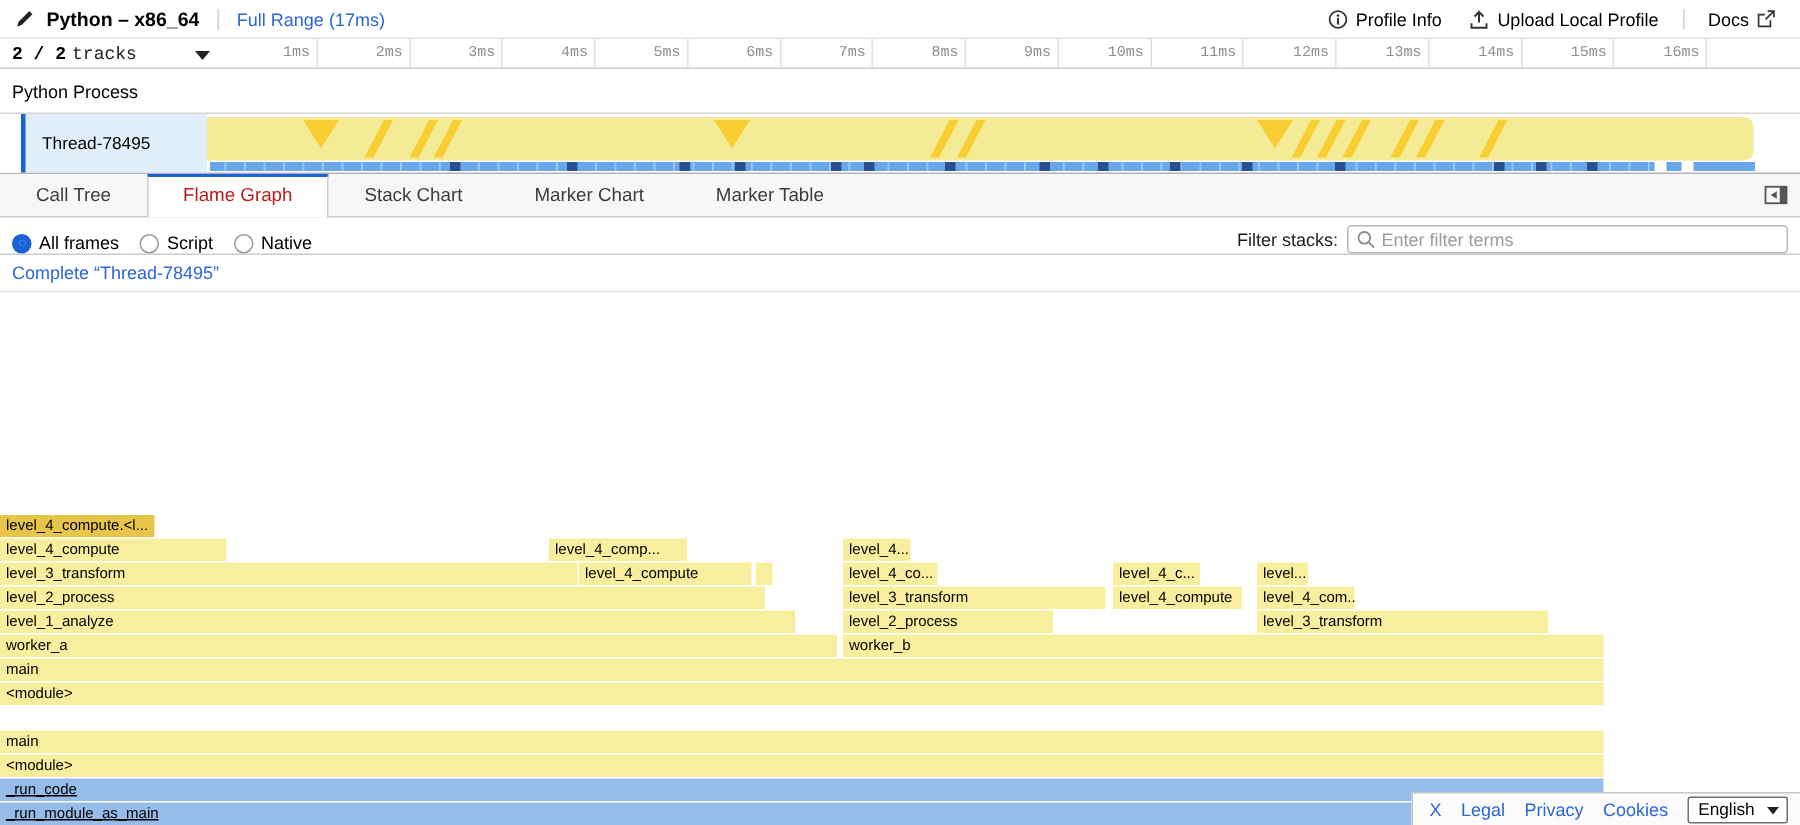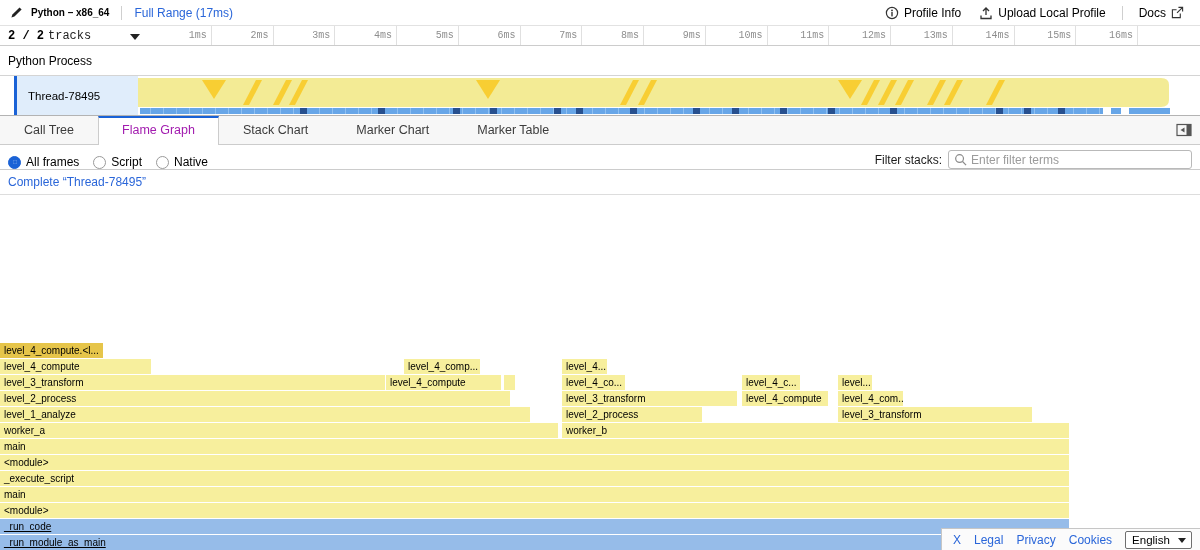--- a/index.html
+++ b/index.html
@@ -3,21 +3,21 @@
 <meta charset="utf-8">
 <style>
   * { margin:0; padding:0; box-sizing:border-box; }
   html,body { width:1200px; height:550px; overflow:hidden; background:#fff;
               font-family:"Liberation Sans", sans-serif; color:#000; }
   body { position:relative; font-size:12px; }
 
   
   #app-header { height:26px; border-bottom:1px solid #e2e2e2; display:flex; align-items:center; background:#fff; }
   .hdr-left { display:flex; align-items:center; gap:8px; padding-left:10px; }
-  .app-title { font-weight:bold; font-size:10px; }
+  .app-title { font-weight:bold; font-size:13px; }
   .hdr-sep { width:1px; height:14px; background:#cfcfcf; margin:0 4px; }
   .link { color:#2a66d9; text-decoration:none; cursor:pointer; }
   .hdr-right { margin-left:auto; display:flex; align-items:center; gap:6px; padding-right:10px; }
   .hdr-btn { display:flex; align-items:center; gap:5px; padding:0 6px; cursor:pointer; }
   .icon-svg { display:block; }
 
   
   #timeline-header { height:20px; border-bottom:1px solid #ccc; display:flex;font-family:Liberation Mono, monospace; }
   #tracks-count-box { width:150px; display:flex; align-items:center; padding:0 8px; position:relative; }
   #tracks-count-box b { font-size:12px; }
@@ -37,35 +37,35 @@
   #thread-header::before { content:""; position:absolute; left:0; top:0; bottom:0; width:14px; background:#fff; }
   #thread-header::after { content:""; position:absolute; left:14px; top:0; bottom:0; width:3px; background:var(--accent); }
   #thread-header span { margin-left:28px; font-size:11.5px; }
   #thread-canvas { flex:1; position:relative; }
   #thread-canvas svg { position:absolute; left:0; top:2px; }
 
   
   #tab-bar { height:29px; background:#f7f7f7; border-bottom:1px solid #ccc; display:flex; align-items:flex-end; position:relative; }
   .tab { height:28px; line-height:26px; padding:0 23px; font-size:12.5px; color:#3c3c3c; cursor:pointer;
     border:1px solid transparent; border-bottom:none; }
-  .tab.active { background:#fff; color:#a21caf; border-color:#ccc; border-top:2px solid var(--accent);
+  .tab.active { background:#fff; color:#b91c1c; border-color:#ccc; border-top:2px solid var(--accent);
     margin-bottom:-1px; height:29px; line-height:25px; }
   #sidebar-toggle { position:absolute; right:8px; top:7px; cursor:pointer; }
 
   
   #toolbar { height:25px; border-bottom:1px solid #ccc; display:flex; align-items:flex-end; background:#fff; padding:0 8px; }
   .radio-group { display:flex; align-items:center; gap:14px; }
   .radio-item { display:flex; align-items:center; gap:5px; cursor:pointer; font-size:12px; }
   .radio { width:13px; height:13px; border-radius:50%; border:1px solid #9a9a9a; background:#fff; position:relative; flex:none; }
   .radio.checked { border:1px solid var(--accent); background:var(--accent); }
   .radio.checked::after { content:""; position:absolute; left:3.5px; top:3.5px; width:4px; height:4px;
     border-radius:50%; background:#fff; box-shadow:0 0 0 2px var(--accent) inset; background:#fff; }
   #filter-area { margin-left:auto; display:flex; align-items:center; gap:6px; }
   #filter-label { font-size:12px; color:#1c1c1c; }
-  #filter-input-wrap { width:244px; height:19px; border:1px solid #b9b9b9; border-radius:3px; background:#fff;
+  #filter-input-wrap { width:294px; height:19px; border:1px solid #b9b9b9; border-radius:3px; background:#fff;
     display:flex; align-items:center; padding:0 5px; gap:4px; }
   #filter-input { border:none; outline:none; flex:1; font-size:12px; font-family:"Liberation Sans",sans-serif; height:15px; }
   #filter-input::placeholder { color:#9b9b9b; }
 
   
   #breadcrumb-row { height:25px; border-bottom:1px solid #ddd; display:flex; align-items:center; padding-left:8px; background:#fff; }
   #breadcrumb-row a { font-size:12px; }
 
   
   #canvas { position:relative; height:355px; background:#fff; }
@@ -254,40 +254,39 @@
 </div>
 
 <div id="breadcrumb-row">
   <a class="link">Complete “Thread-78495”</a>
 </div>
 
 <div id="canvas">
   <div id="flame-graph">
       <div class="fbox sel" style="left: 0px; top: 343px; width: 103px;">level_4_compute.&lt;l...</div>
       <div class="fbox" style="left: 0px; top: 359px; width: 151px;">level_4_compute</div>
-      <div class="fbox" style="left: 404px; top: 359px; width: 76px;">level_4_comp...</div>
+      <div class="fbox" style="left: 366px; top: 359px; width: 92px;">level_4_comp...</div>
       <div class="fbox" style="left: 562px; top: 359px; width: 45px;">level_4...</div>
       <div class="fbox" style="left: 0px; top: 375px; width: 385px;">level_3_transform</div>
       <div class="fbox" style="left: 386px; top: 375px; width: 115px;">level_4_compute</div>
       <div class="fbox" style="left: 504px; top: 375px; width: 11px;"></div>
       <div class="fbox" style="left: 562px; top: 375px; width: 63px;">level_4_co...</div>
       <div class="fbox" style="left: 742px; top: 375px; width: 58px;">level_4_c...</div>
       <div class="fbox" style="left: 838px; top: 375px; width: 34px;">level...</div>
       <div class="fbox" style="left: 0px; top: 391px; width: 510px;">level_2_process</div>
       <div class="fbox" style="left: 562px; top: 391px; width: 175px;">level_3_transform</div>
       <div class="fbox" style="left: 742px; top: 391px; width: 86px;">level_4_compute</div>
       <div class="fbox" style="left: 838px; top: 391px; width: 65px;">level_4_com...</div>
       <div class="fbox" style="left: 0px; top: 407px; width: 530px;">level_1_analyze</div>
       <div class="fbox" style="left: 562px; top: 407px; width: 140px;">level_2_process</div>
       <div class="fbox" style="left: 838px; top: 407px; width: 194px;">level_3_transform</div>
       <div class="fbox" style="left: 0px; top: 423px; width: 558px;">worker_a</div>
       <div class="fbox" style="left: 562px; top: 423px; width: 507px;">worker_b</div>
       <div class="fbox" style="left: 0px; top: 439px; width: 1069px;">main</div>
       <div class="fbox" style="left: 0px; top: 455px; width: 1069px;">&lt;module&gt;</div>
-      <div class="fbox" style="left: 0px; top: 471px; width: 1069px;">_execute_script</div>
       <div class="fbox" style="left: 0px; top: 487px; width: 1069px;">main</div>
       <div class="fbox" style="left: 0px; top: 503px; width: 1069px;">&lt;module&gt;</div>
       <div class="fbox py" style="left: 0px; top: 519px; width: 1069px;">_run_code</div>
       <div class="fbox py" style="left: 0px; top: 535px; width: 1069px;">_run_module_as_main</div>
     </div>
 </div>
 
 <div id="footer">
   <a class="link">X</a>
   <a class="link">Legal</a>

